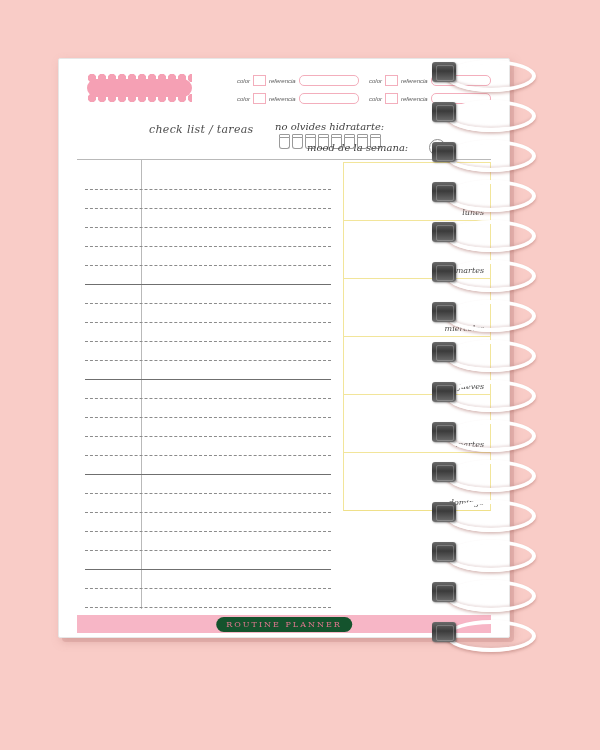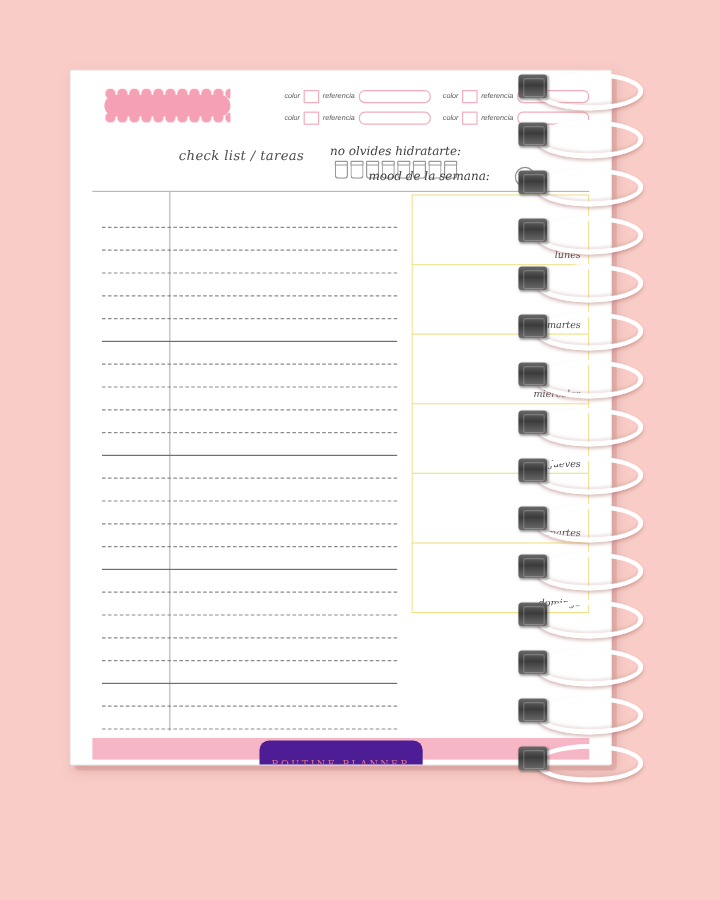--- a/index.html
+++ b/index.html
@@ -318,22 +318,22 @@
     top: 556px;
     width: 414px;
     height: 18px;
     background: #f7b6c6;
   }
   .footer-pill {
     position: absolute;
     left: 50%;
     top: 2px;
     transform: translateX(-50%);
-    padding: 15px 10px;
-    background: #4c1d95;
+    padding: 3px 10px;
+    background: #14532d;
     border-radius: 8px;
     font-family: "DejaVu Serif", serif;
     font-size: 8px;
     letter-spacing: 2px;
     color: #e2768f;
     white-space: nowrap;
   }
 </style>
 </head>
 <body>

